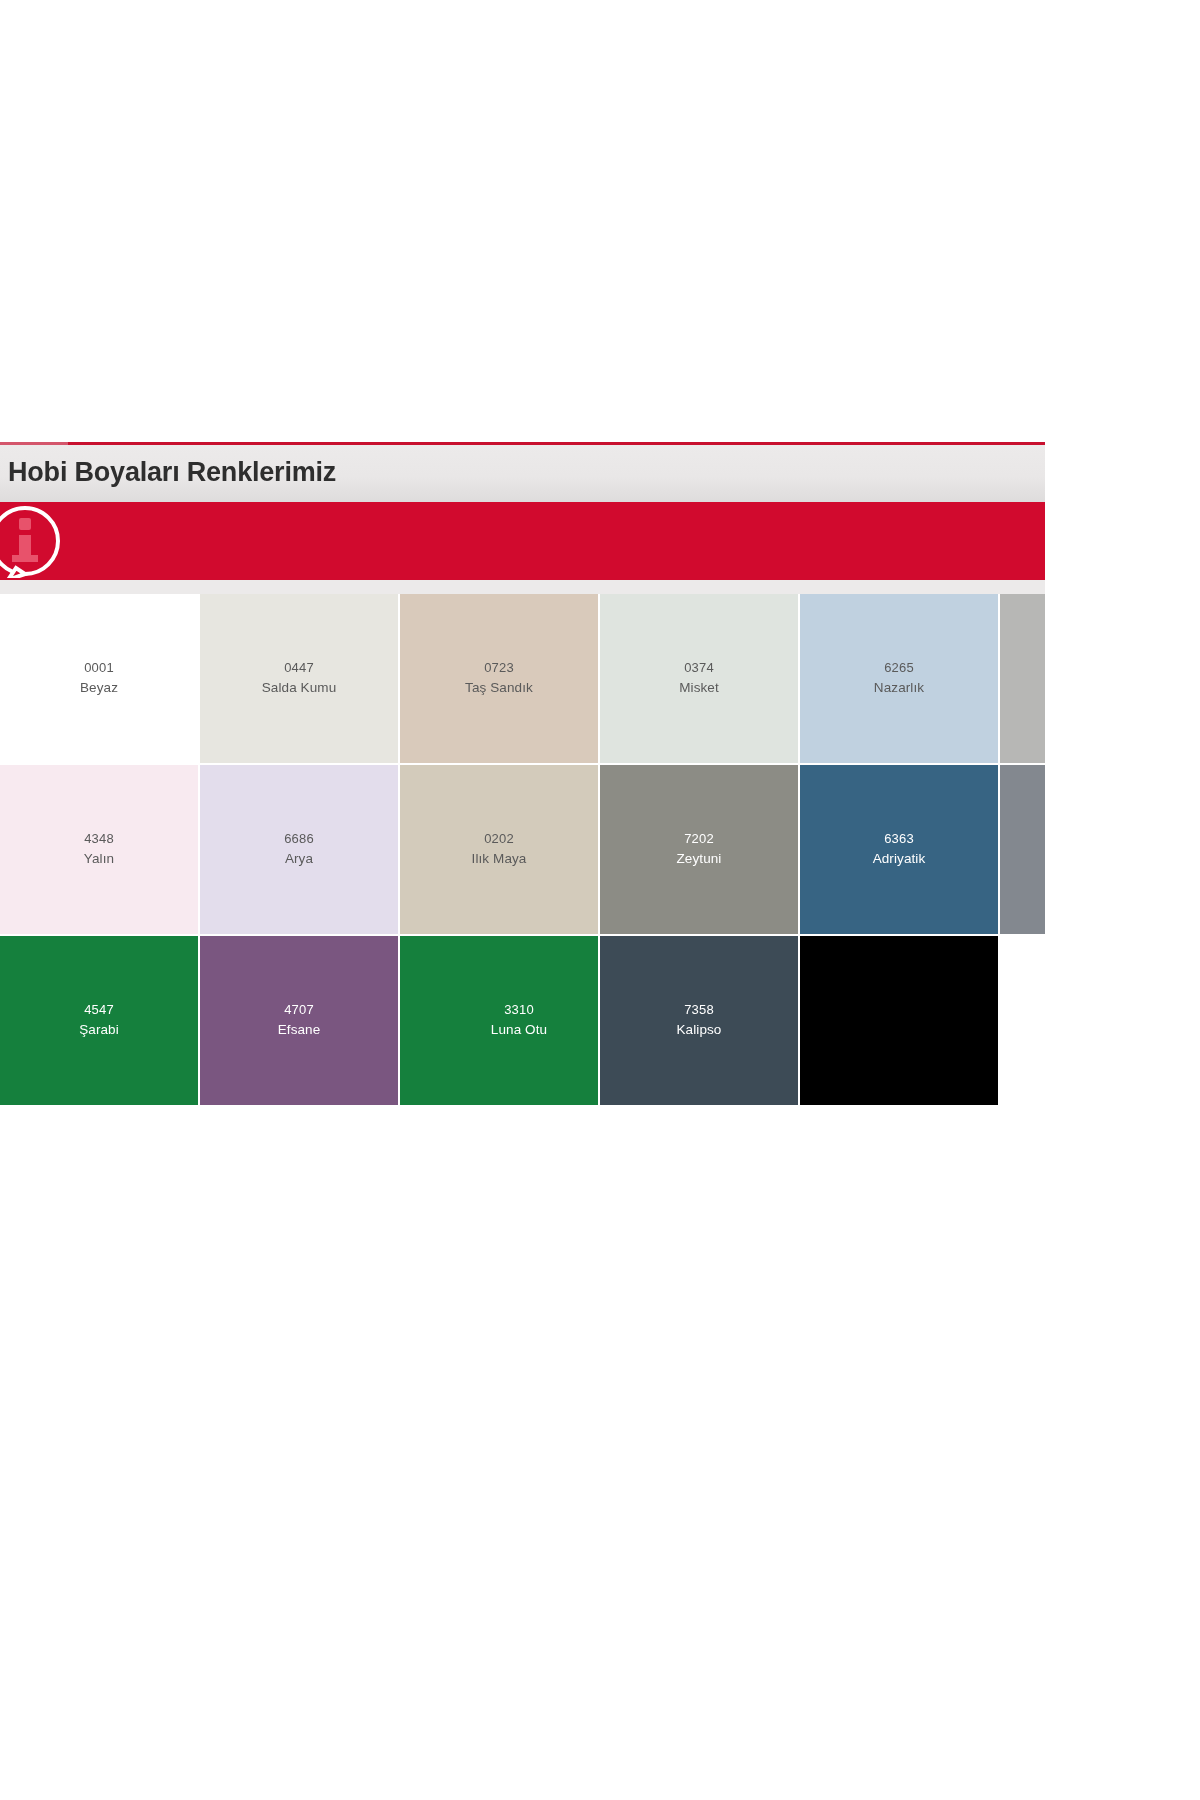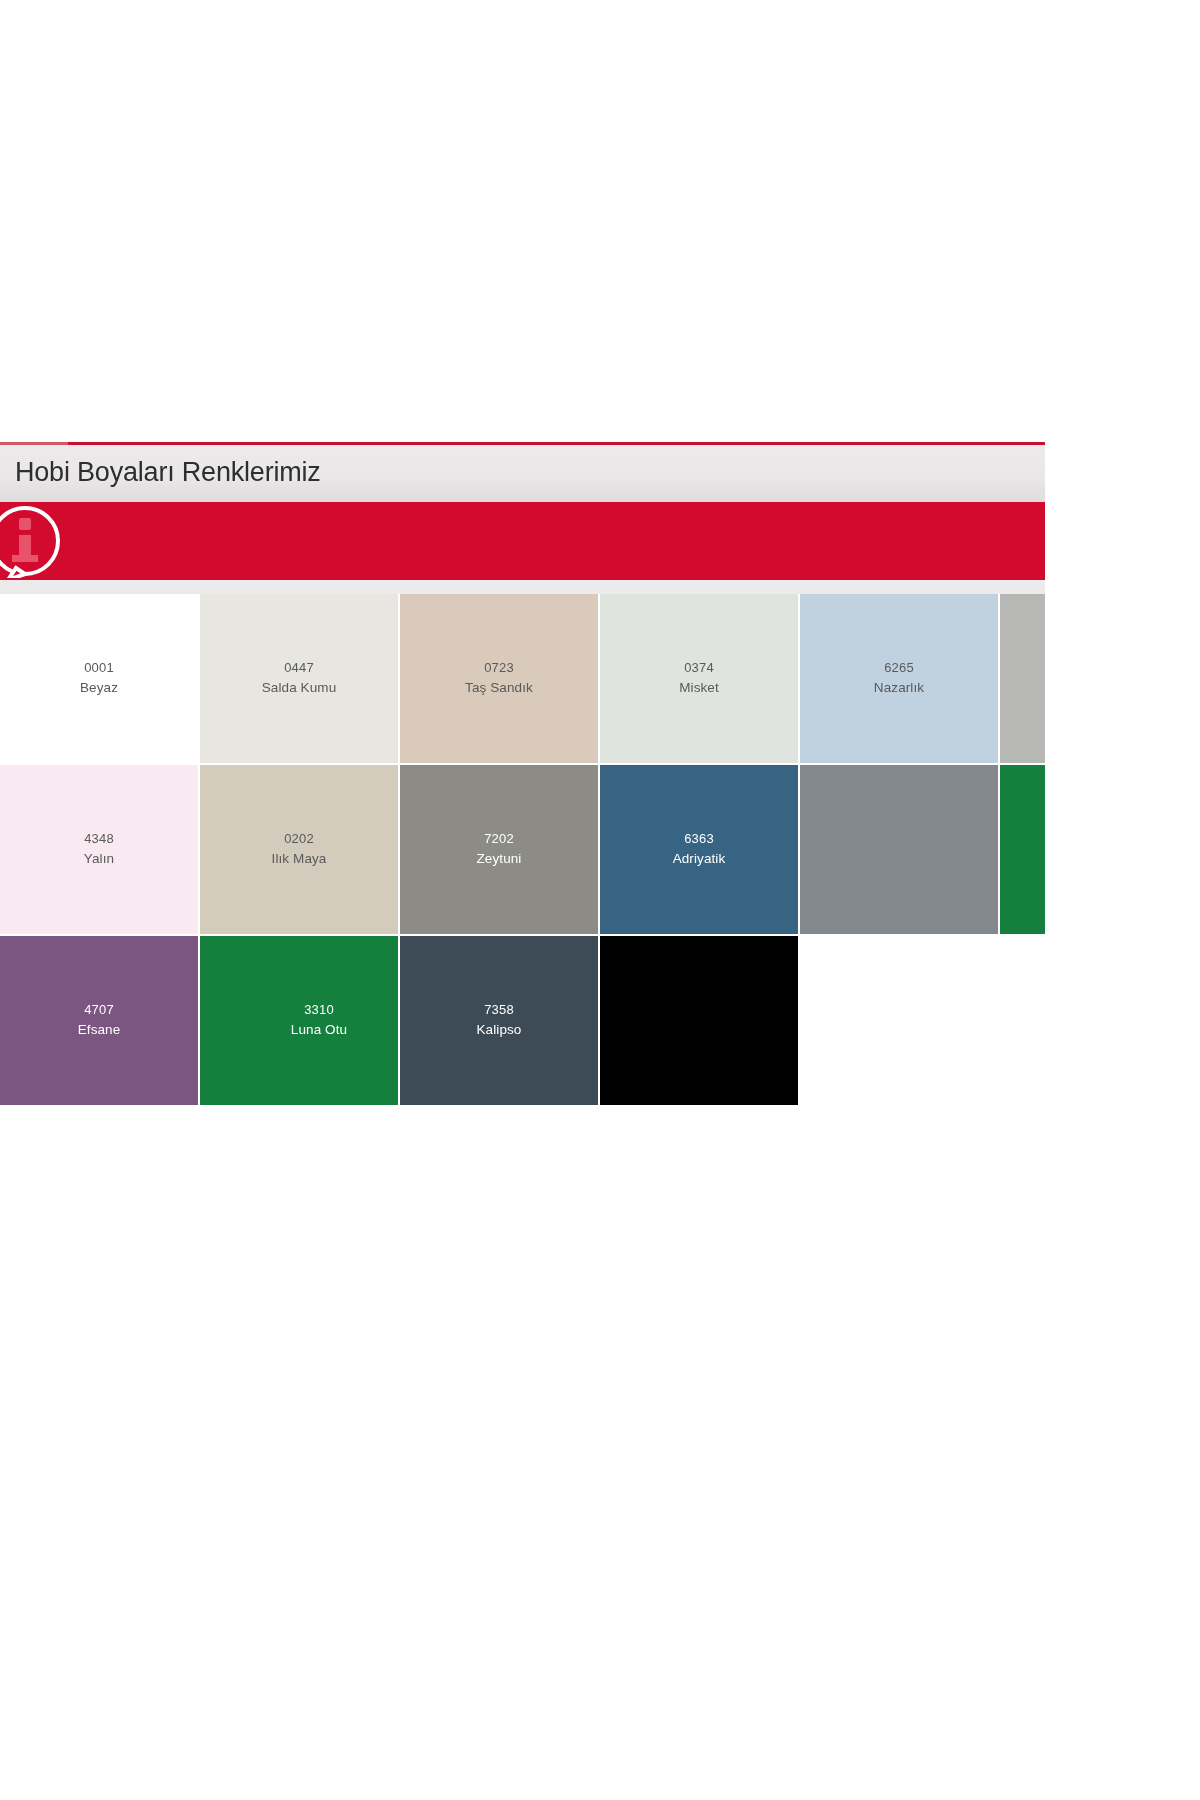--- a/index.html
+++ b/index.html
@@ -44,24 +44,24 @@
   #title-bar .accent-strip {
     position: absolute;
     left: 0;
     top: -3px;
     width: 68px;
     height: 3px;
     background: #d4566b;
   }
   #page-title {
     position: absolute;
-    left: 15px;
+    left: 8px;
     top: 12px;
     font-size: 27px;
-    font-weight: normal;
+    font-weight: bold;
     color: #2e2e2e;
     letter-spacing: -0.2px;
     white-space: nowrap;
   }
 
   
   #info-banner {
     position: relative;
     height: 78px;
     background: #d10a2e;
@@ -173,20 +173,24 @@
         </div>
         <div class="swatch light" style="background: rgb(192, 209, 224);">
           <div class="code">6265</div>
           <div class="name">Nazarlık</div>
         </div>
         <div class="swatch light" style="background: rgb(183, 183, 181);"></div>
         <div class="swatch light" style="background: rgb(248, 234, 240);">
           <div class="code">4348</div>
           <div class="name">Yalın</div>
         </div>
+        <div class="swatch light" style="background: rgb(227, 221, 236);">
+          <div class="code">6686</div>
+          <div class="name">Arya</div>
+        </div>
         <div class="swatch light" style="background: rgb(211, 203, 187);">
           <div class="code">0202</div>
           <div class="name">Ilık Maya</div>
         </div>
         <div class="swatch dark" style="background: rgb(140, 140, 133);">
           <div class="code">7202</div>
           <div class="name">Zeytuni</div>
         </div>
         <div class="swatch dark" style="background: rgb(55, 100, 131);">
           <div class="code">6363</div>

